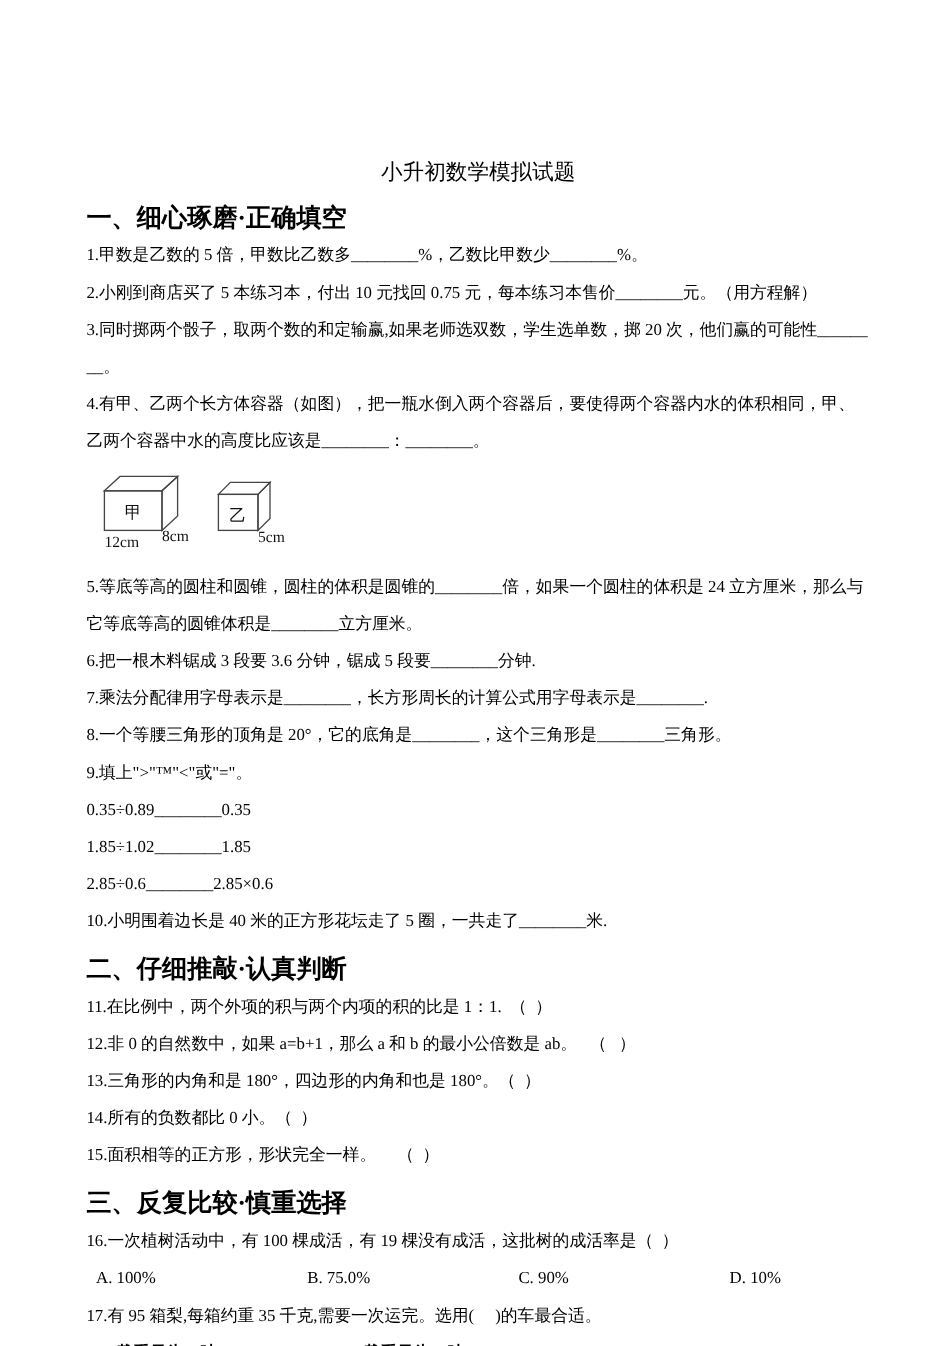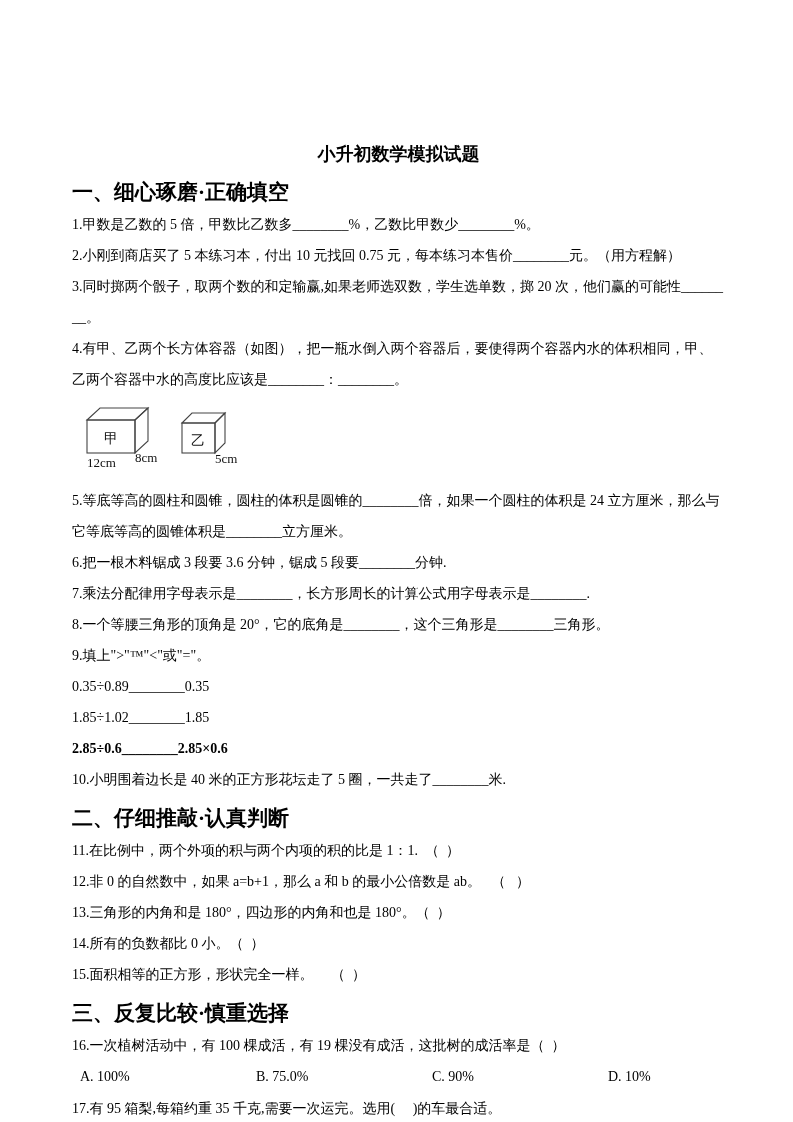--- a/index.html
+++ b/index.html
@@ -10,46 +10,45 @@
     height:1122px;
     margin:0 auto;
     background:#ffffff;
     color:#000000;
     font-family:"Liberation Serif","DejaVu Serif",serif;
     padding:130px 68px 0 72px;
     overflow:hidden;
   }
   .title {
     font-size:18px;
-    font-weight:700;
+    font-weight:400;
     text-align:center;
     line-height:26px;
     margin-bottom:10px;
-    margin-top:11px;
   }
   .sec-heading {
     font-size:21px;
     font-weight:700;
     line-height:30px;
     margin:8px 0 2px 0;
   }
   .q {
     font-size:14px;
     line-height:31px;
     white-space:pre-wrap;
     word-break:break-all;
   }
   .cmp-row {
     display:flex;
     font-size:14px;
     line-height:31px;
     flex-direction:column;
   }
   .cmp { width:190px; white-space:pre; }
-  .cmp:last-child { width:auto;font-weight:bold; }
+  .cmp:last-child { width:auto; }
   .opt-row {
     display:flex;
     font-size:14px;
     line-height:32px;
     padding-left:8px;
     white-space:pre;
     align-items:center;
   }
   .opt4 .opt { width:176px; }
   .opt3 .opt { width:206px;font-weight:bold; }

